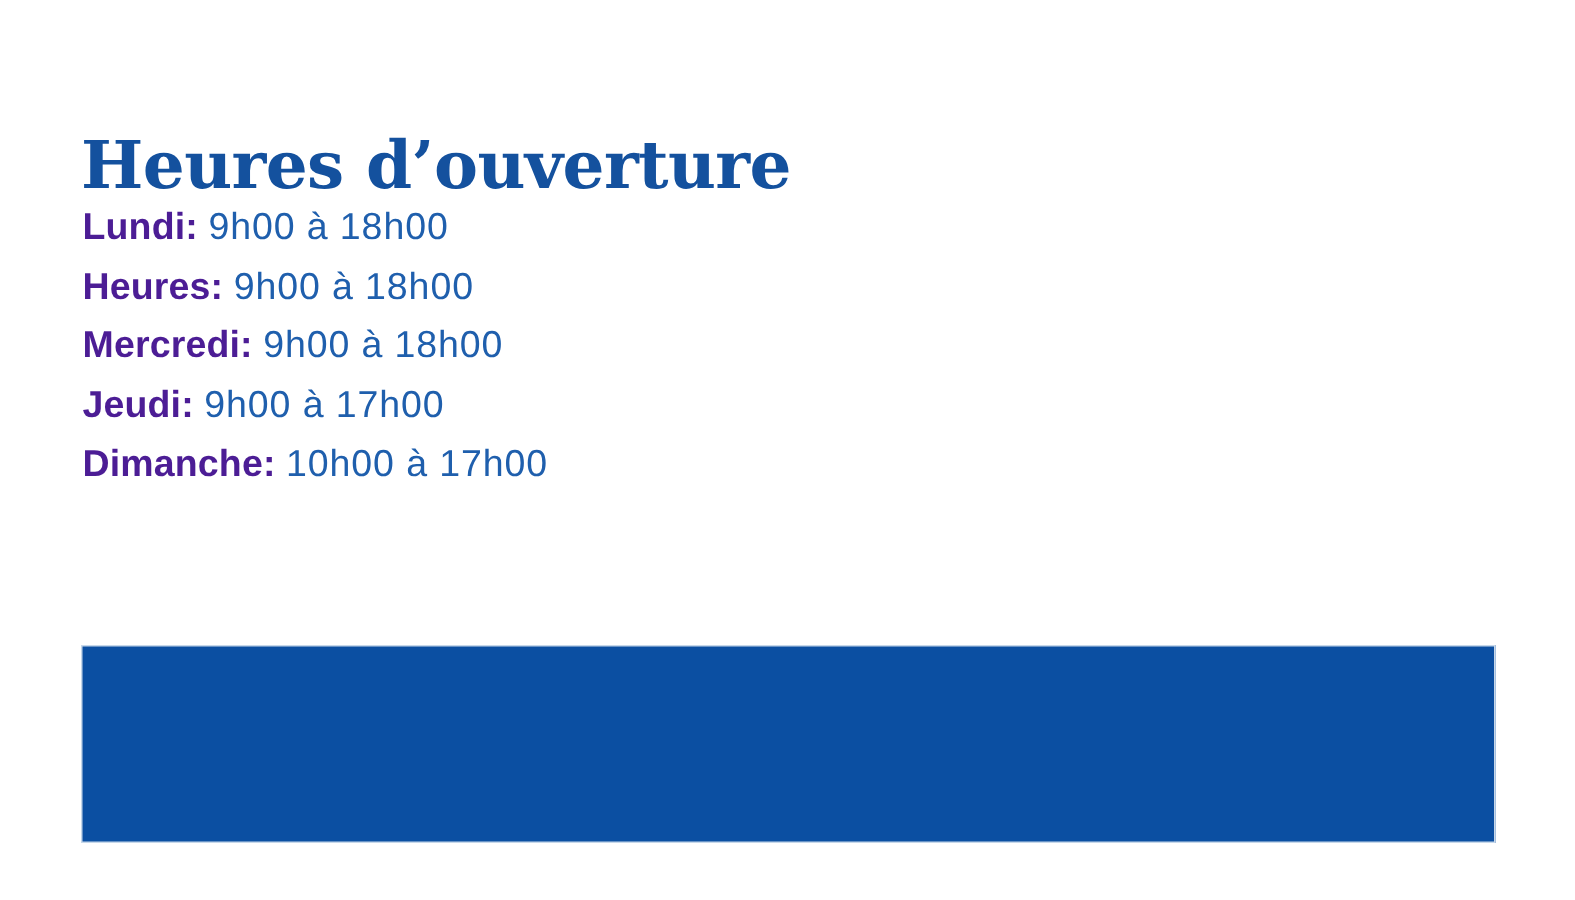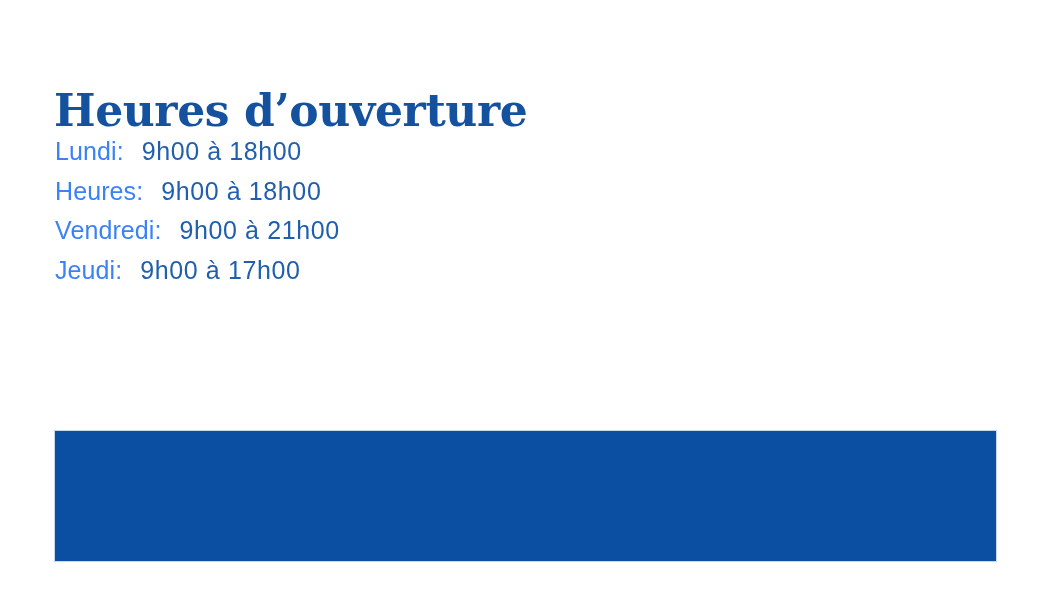--- a/index.html
+++ b/index.html
@@ -43,30 +43,30 @@
   }
 
   .hours-row {
     height: 39.6px;
     line-height: 39.6px;
     font-size: 25px;
     white-space: nowrap;
   }
 
   .day-label {
-    color: #3b82f6;
-    font-weight: normal;
+    color: #4c1d95;
+    font-weight: bold;
     letter-spacing: 0.1px;
   }
 
   .time-value {
     color: #1f5fad;
     font-weight: normal;
     letter-spacing: 0.6px;
-    margin-left: 18px;
+    margin-left: 7px;
   }
 
   #content-block {
     position: absolute;
     left: 54px;
     top: 430px;
     width: 943px;
     height: 132px;
     background: #0b4fa2;
     border: 1px solid #c7d8ea;
@@ -83,28 +83,31 @@
   <div id="hours-list">
 
     <div class="hours-row">
       <span class="day-label">Lundi:</span><span class="time-value">9h00 à 18h00</span>
     </div>
 
     <div class="hours-row">
       <span class="day-label">Heures:</span><span class="time-value">9h00 à 18h00</span>
     </div>
 
+    <div class="hours-row">
+      <span class="day-label">Mercredi:</span><span class="time-value">9h00 à 18h00</span>
+    </div>
 
 
-    <div class="hours-row">
-      <span class="day-label">Vendredi:</span><span class="time-value">9h00 à 21h00</span>
-    </div>
 
     <div class="hours-row">
       <span class="day-label">Jeudi:</span><span class="time-value">9h00 à 17h00</span>
     </div>
 
+    <div class="hours-row">
+      <span class="day-label">Dimanche:</span><span class="time-value">10h00 à 17h00</span>
+    </div>
 
   </div>
 
   <div id="content-block"></div>
 
 </div>
 
 </body></html>

